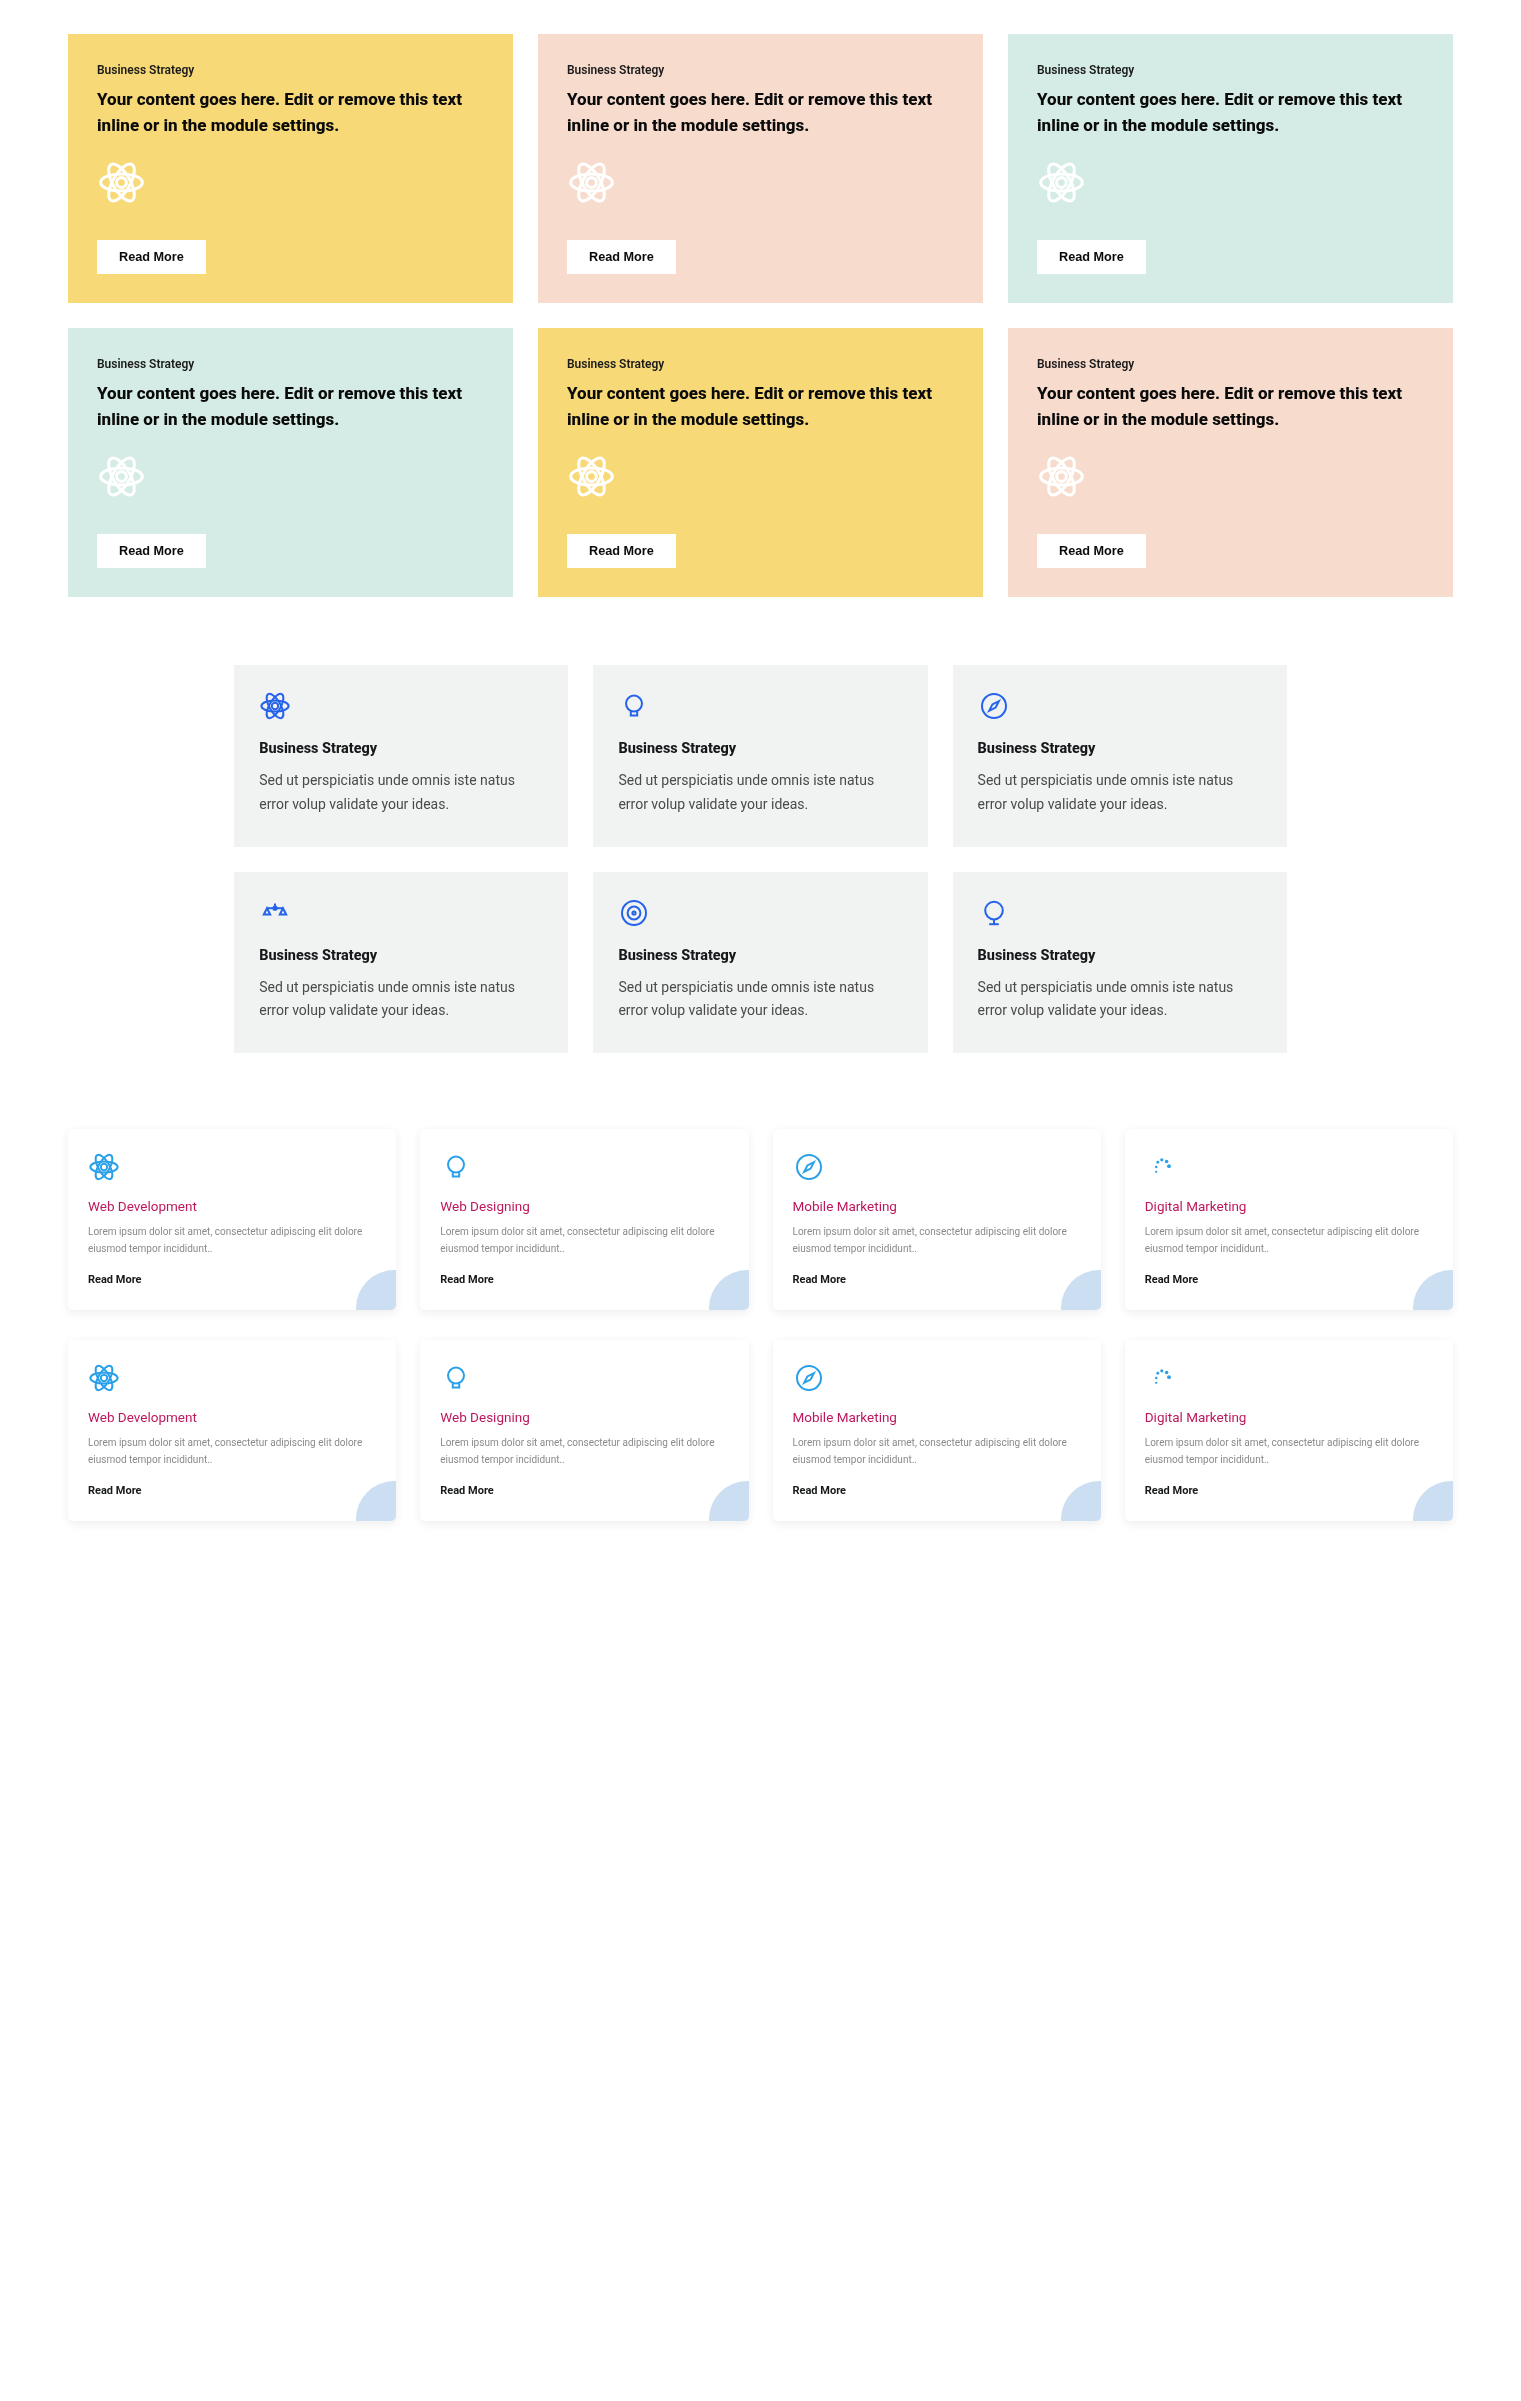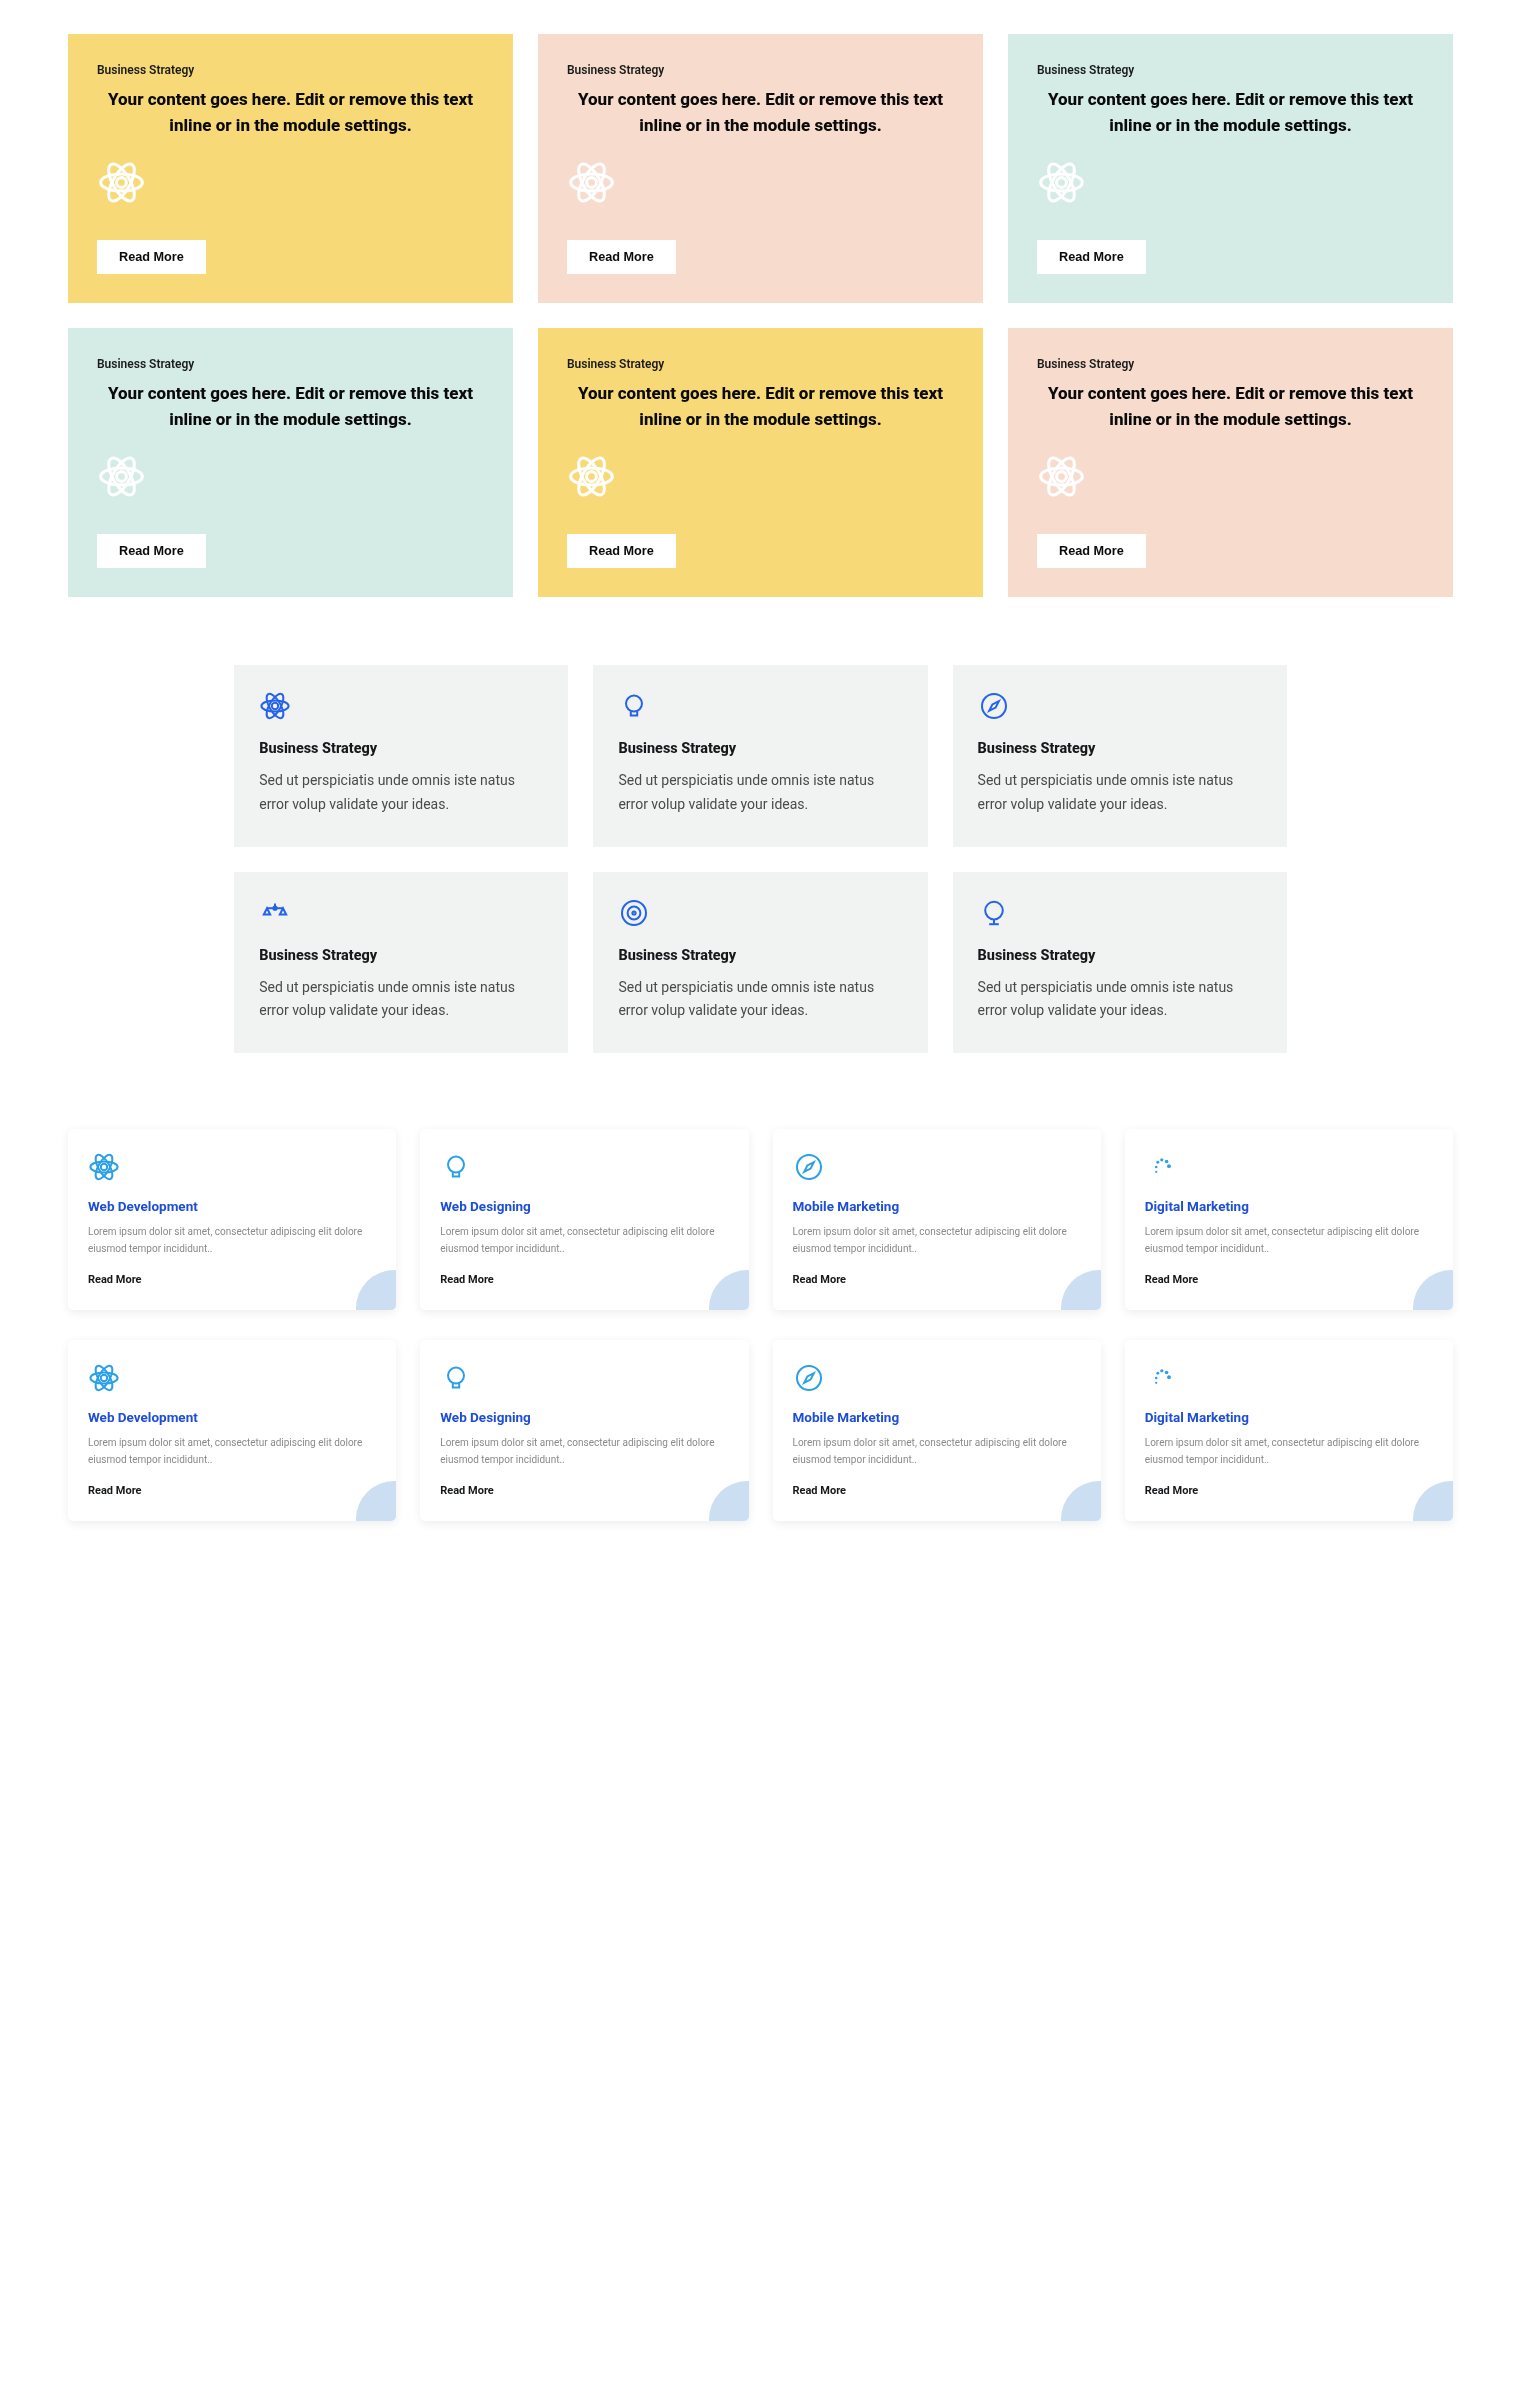--- a/index.html
+++ b/index.html
@@ -5,41 +5,41 @@
 * { box-sizing: border-box; margin: 0; padding: 0; }
 body { font-family: -apple-system, BlinkMacSystemFont, "Segoe UI", Roboto, Arial, sans-serif; background: #fff; padding: 34px 68px; }
 
 
 .section1 { display: grid; grid-template-columns: repeat(3, 1fr); gap: 25px; margin-bottom: 68px; }
 .card1 { padding: 29px 29px 29px 29px; }
 .card1.yellow { background: #f8d977; }
 .card1.peach { background: #f7dcce; }
 .card1.mint { background: #d4ece5; }
 .card1 .cat { font-size: 12px; font-weight: 600; color: #1a1a1a; margin-bottom: 10px; }
-.card1 .title { font-size: 17px; font-weight: 800; color: #0a0a0a; line-height: 1.5; margin-bottom: 20px; text-align: center; }
+.card1 .title { font-size: 17px; font-weight: 800; color: #0a0a0a; line-height: 1.5; margin-bottom: 20px; }
 .card1 .icon { margin-bottom: 30px; }
 .card1 .icon svg { width: 49px; height: 49px; }
 .card1 .btn { display: inline-block; background: #fff; color: #0a0a0a; font-weight: 700; font-size: 12.7px; padding: 10px 22px; border: none; cursor: pointer; }
 
 
 .section2-wrap { display: flex; justify-content: center; margin-bottom: 76px; }
 .section2 { display: grid; grid-template-columns: repeat(3, 1fr); gap: 25px; width: 76%; }
 .card2 { background: #f1f2f2; padding: 25px 25px 30px 25px; }
 .card2 .icon { margin-bottom: 15px; }
 .card2 .icon svg { width: 32px; height: 32px; }
 .card2 .title { font-size: 14.4px; font-weight: 800; color: #16181a; margin-bottom: 12px; }
 .card2 .desc { font-size: 14px; color: #4a4a4a; line-height: 1.7; }
 
 
 .section3 { display: grid; grid-template-columns: repeat(4, 1fr); gap: 24px; margin-bottom: 30px; }
 .card3 { background: #fff; border-radius: 5px; box-shadow: 0 2.5px 10px rgba(0,0,0,0.07); padding: 22px 20px 24px 20px; position: relative; overflow: hidden; }
 .card3::after { content: ""; position: absolute; right: -36px; bottom: -36px; width: 76px; height: 76px; border-radius: 50%; background: #c3d8f0; opacity: 0.85; }
 .card3 .icon { margin-bottom: 12px; }
 .card3 .icon svg { width: 32px; height: 32px; }
-.card3 .title { font-size: 13.5px; font-weight: 700; color: #1d4ed8; margin-bottom: 8.5px; }
+.card3 .title { font-size: 13.5px; font-weight: 400; color: #be185d; margin-bottom: 8.5px; }
 .card3 .desc { font-size: 10px; color: #8a8a8a; line-height: 1.7; margin-bottom: 13.5px; }
 .card3 .more { font-size: 11px; font-weight: 700; color: #16181a; cursor: pointer; position: relative; z-index: 2; display: inline-block; }
 
 
 .stroke-white { stroke: #fff; fill: none; }
 .stroke-blue { stroke: #2563eb; fill: none; }
 .stroke-sky { stroke: #2aa0e8; fill: none; }
 </style>
 </head>
 <body>

